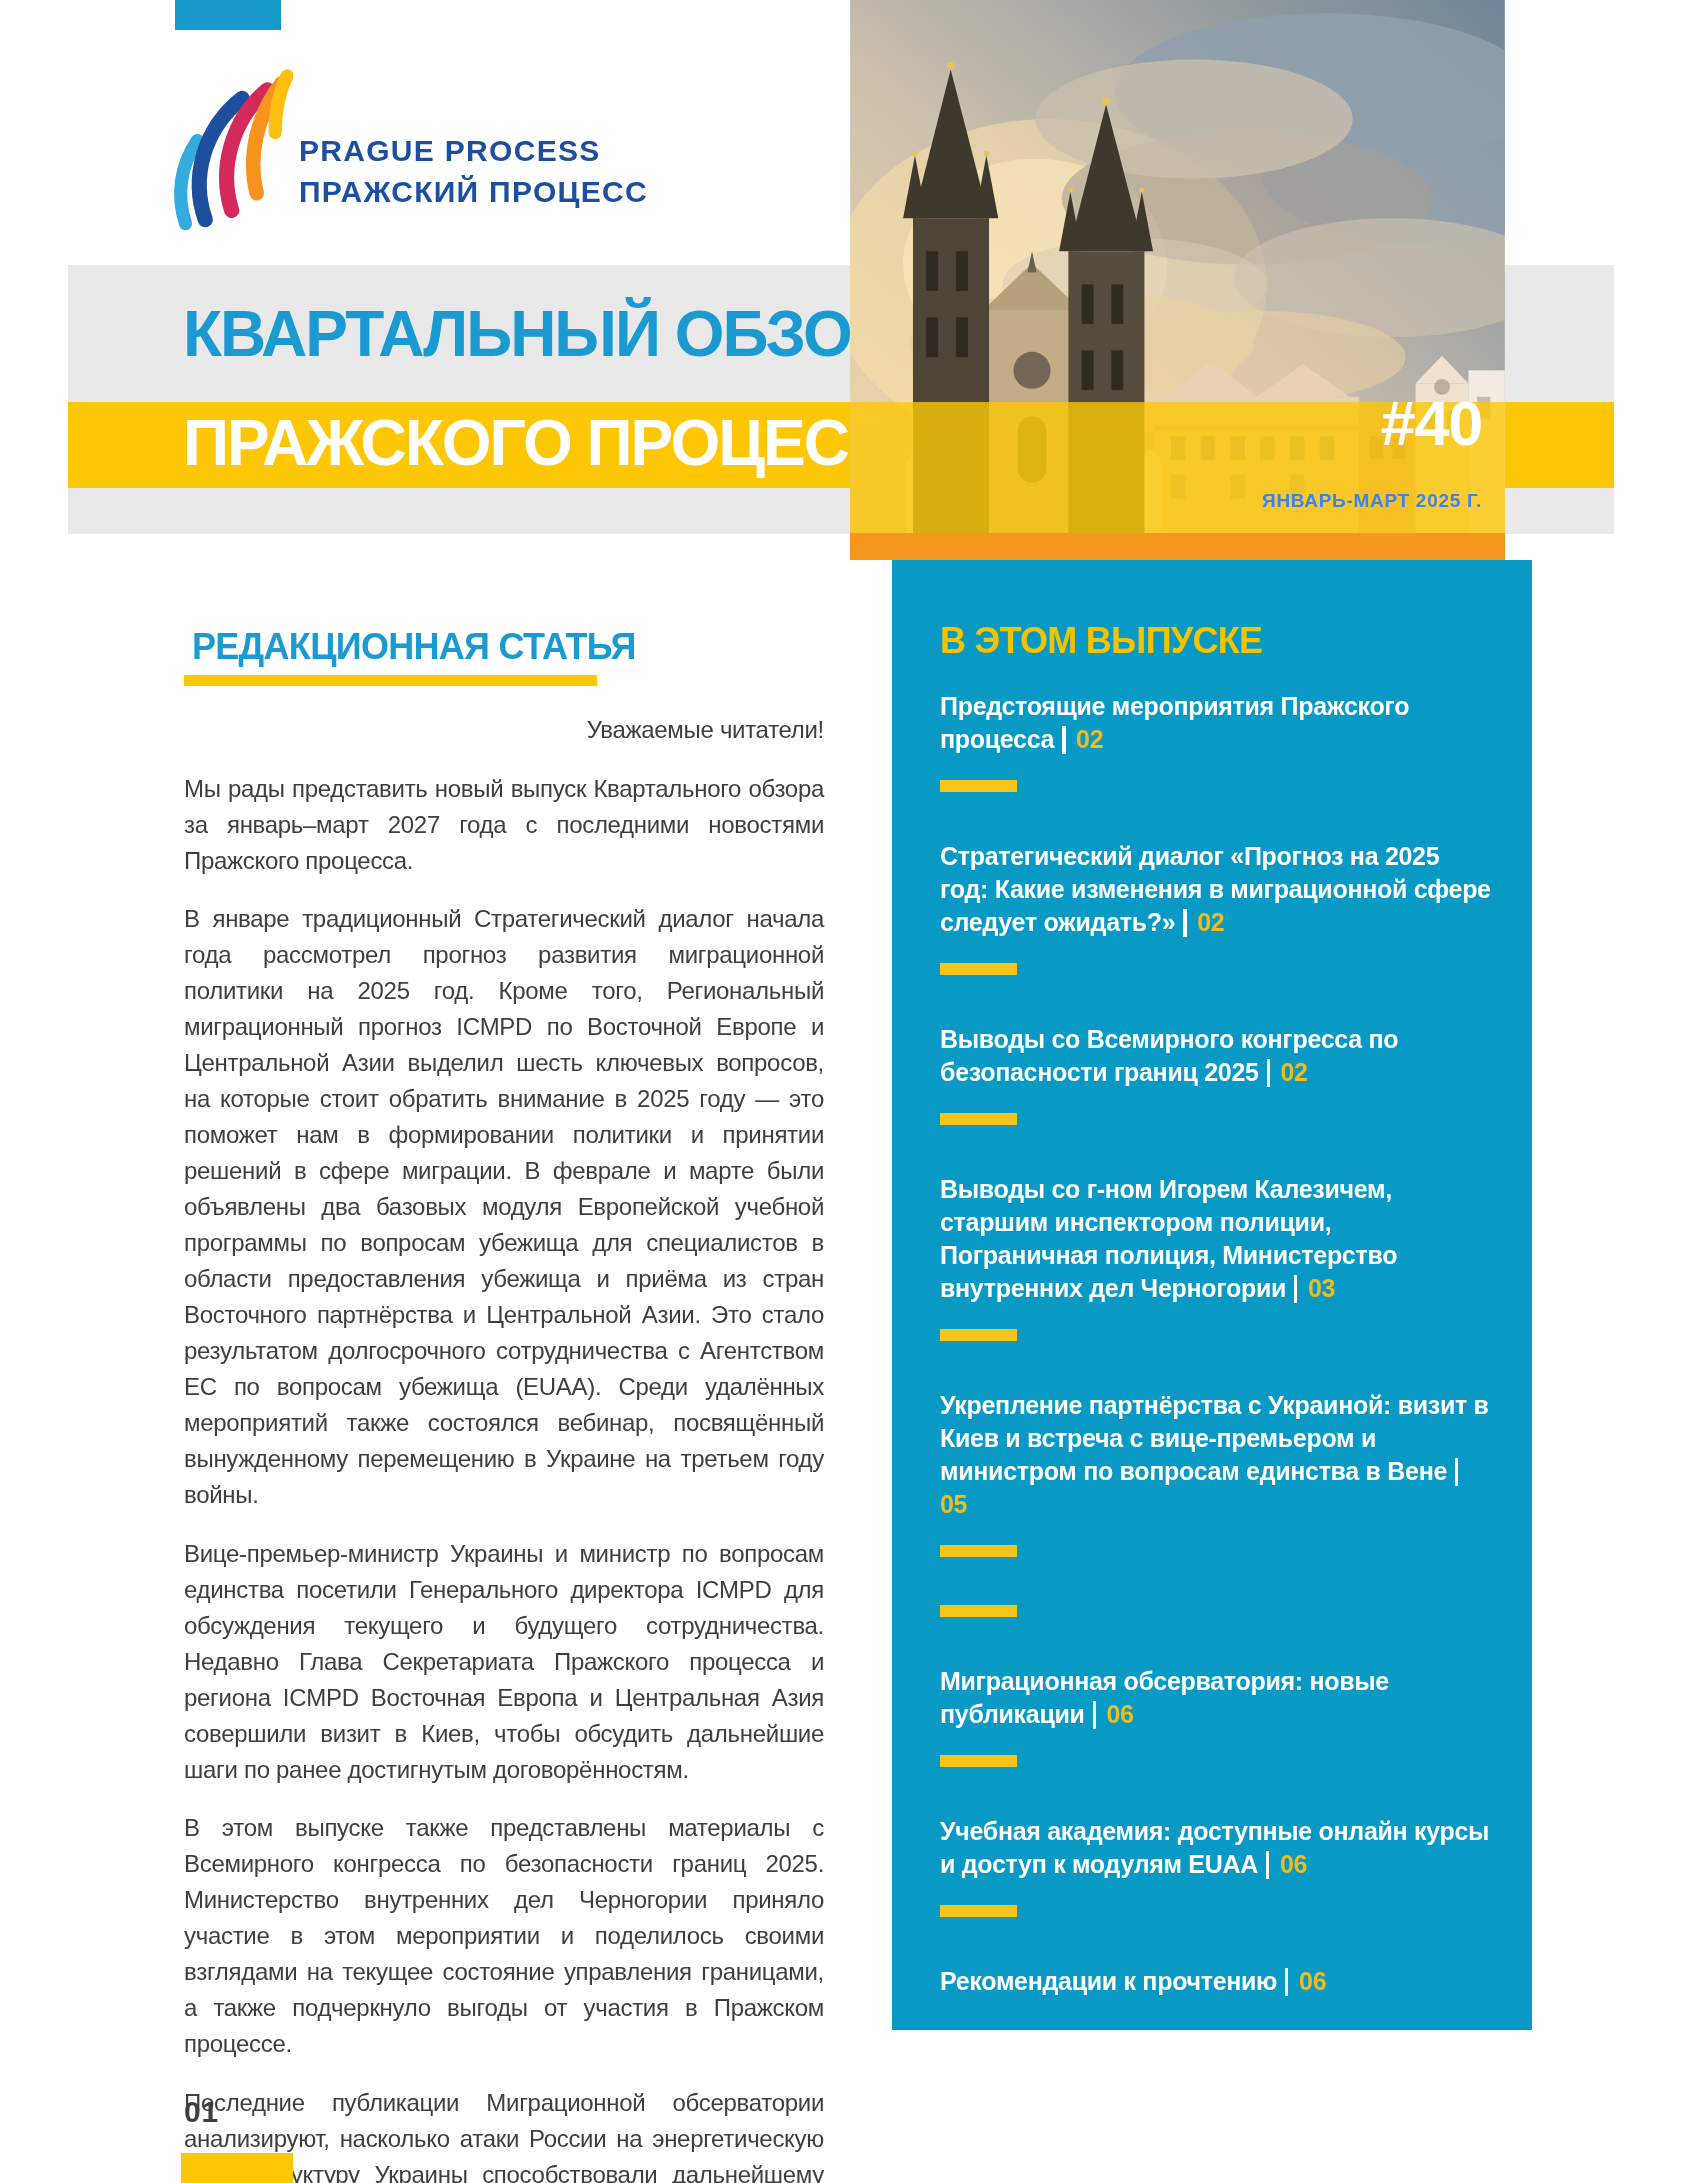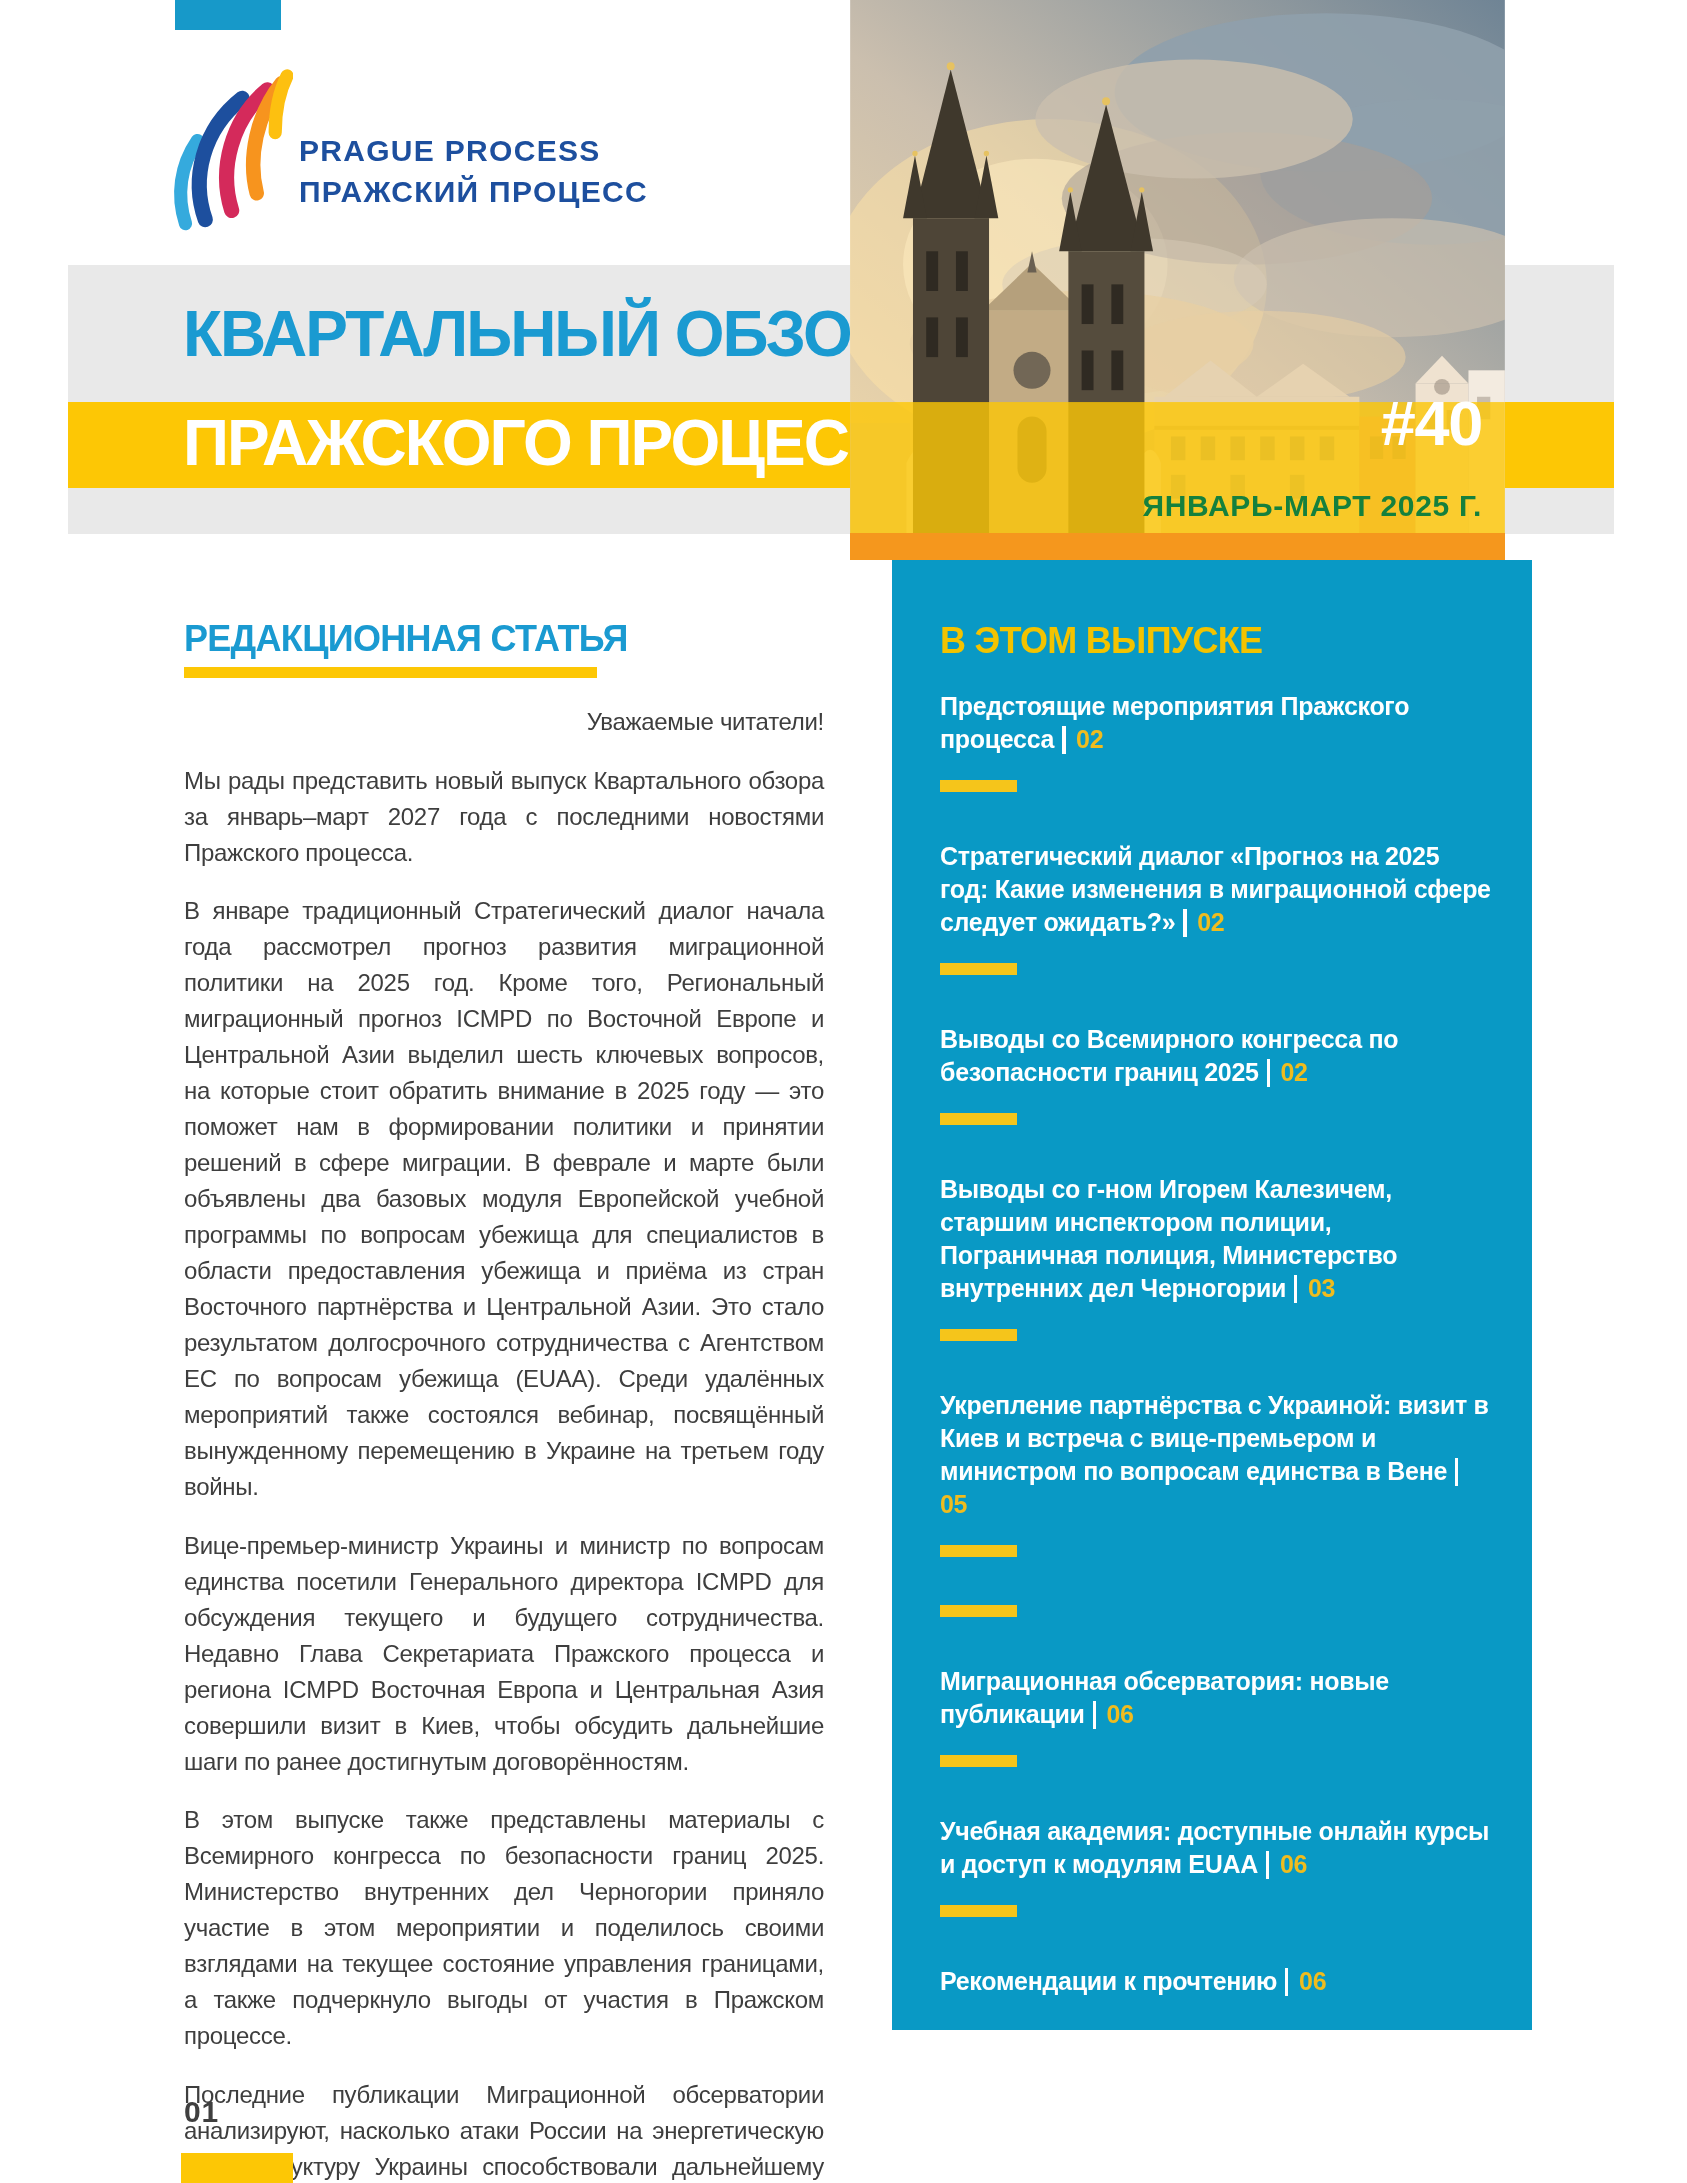--- a/index.html
+++ b/index.html
@@ -14,26 +14,26 @@
   
   .gray-band{position:absolute;left:68px;top:265px;width:1546px;height:269px;background:#e9e9e9;}
   .yellow-band{position:absolute;left:68px;top:402px;width:1546px;height:86px;background:#fdc705;}
   .title1{position:absolute;left:183px;top:299px;font-size:64px;font-weight:bold;letter-spacing:-2px;color:#1a9ad1;line-height:1.1;white-space:nowrap;}
   .title2{position:absolute;left:183px;top:408px;font-size:64px;font-weight:bold;letter-spacing:-2px;color:#ffffff;line-height:1.1;white-space:nowrap;}
 
   
   .photo{position:absolute;left:850px;top:0;width:655px;height:619px;}
   .photo svg{display:block;}
   .issue-no{position:absolute;top:392px;right:23px;font-size:63px;font-weight:bold;color:#ffffff;letter-spacing:-1.3px;line-height:1;}
-  .period{position:absolute;top:491px;right:23px;font-size:30px;font-weight:bold;color:#15803d;letter-spacing:0.7px;line-height:1;}
+  .period{position:absolute;top:491px;right:23px;font-size:19px;font-weight:bold;color:#3b82f6;letter-spacing:0.7px;line-height:1;}
   .orange-strip{position:absolute;left:850px;top:533px;width:655px;height:26.5px;background:#f5971d;}
 
   
   .editorial{position:absolute;left:184px;top:619px;width:640px;}
-  .editorial h2{margin:0;font-size:36px;font-weight:bold;letter-spacing:-0.7px;color:#1a9ad1;line-height:1.1;white-space:nowrap;}
+  .editorial h2{margin:8px;font-size:36px;font-weight:bold;letter-spacing:-0.7px;color:#1a9ad1;line-height:1.1;white-space:nowrap;}
   .ed-rule{width:413px;height:11.2px;background:#fdc705;margin-top:8px;}
   .ed-body{margin-top:26.5px;}
   .ed-body p{margin:0 0 22.5px 0;font-size:24px;line-height:1.5;color:#3e3e3e;text-align:justify;letter-spacing:-0.3px;}
   .ed-body p.nojust{text-align:right;}
 
   
   .sidebar{position:absolute;left:860px;top:560px;width:640px;height:1470px;background:#0999c5;box-sizing:border-box;padding:61px 40px 0 48px;margin-left:32px;}
   .sidebar h2{margin:0 0 29px 0;font-size:36px;font-weight:bold;letter-spacing:-0.7px;color:#f3c300;line-height:1.1;white-space:nowrap;}
   .toc-item{margin:0 0 24px 0;font-size:25px;font-weight:bold;color:#ffffff;line-height:1.32;letter-spacing:-0.3px;cursor:pointer;}
   .toc-sep{display:inline-block;width:3.3px;height:28px;background:#ffffff;vertical-align:-6px;margin:0 10.6px 0 8px;}

